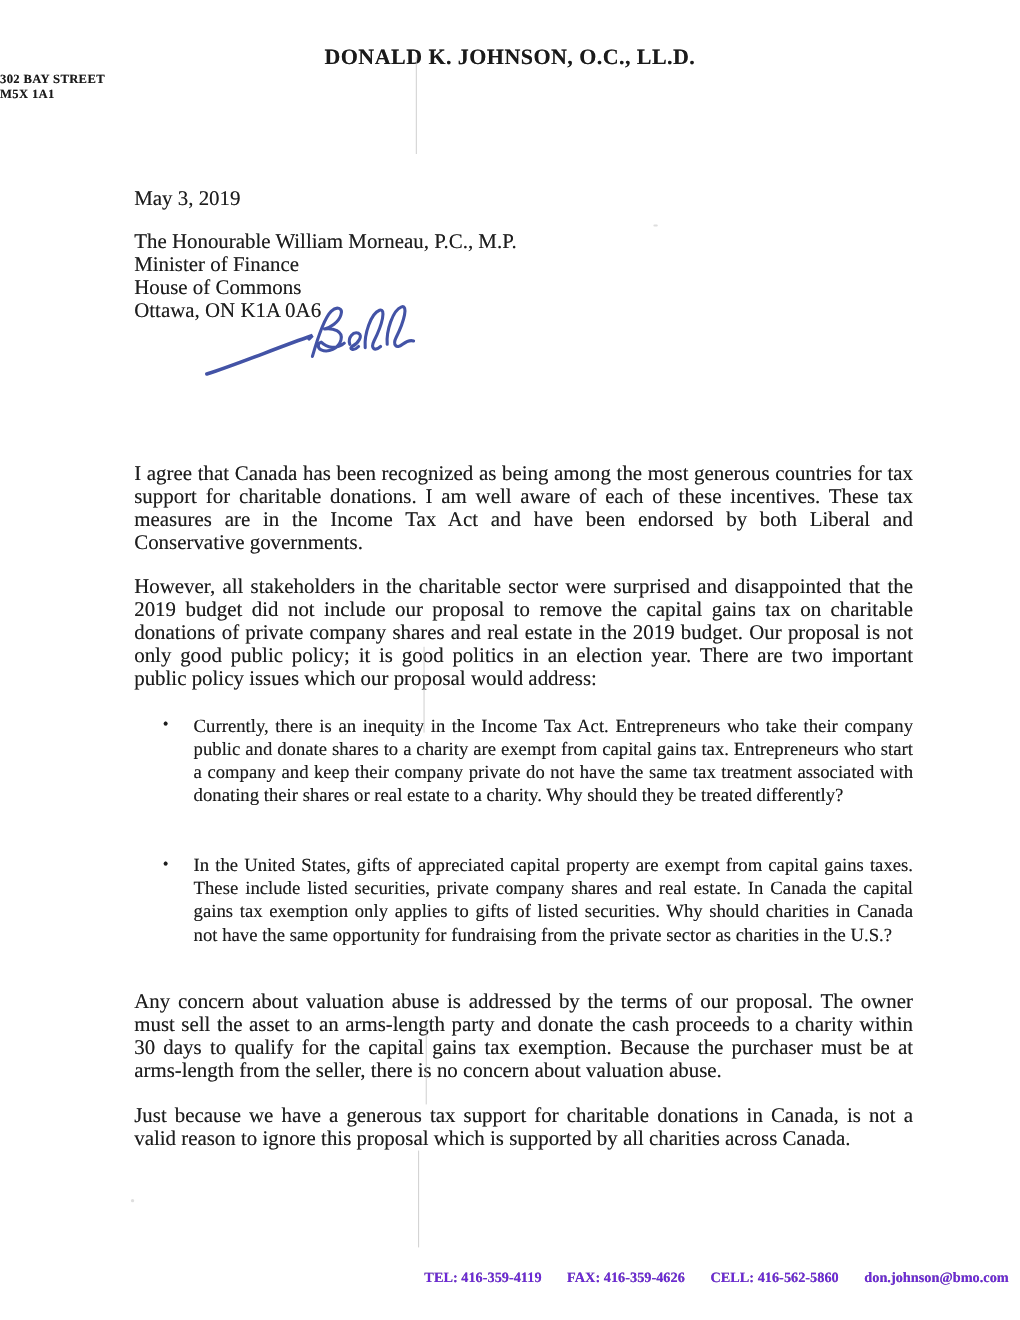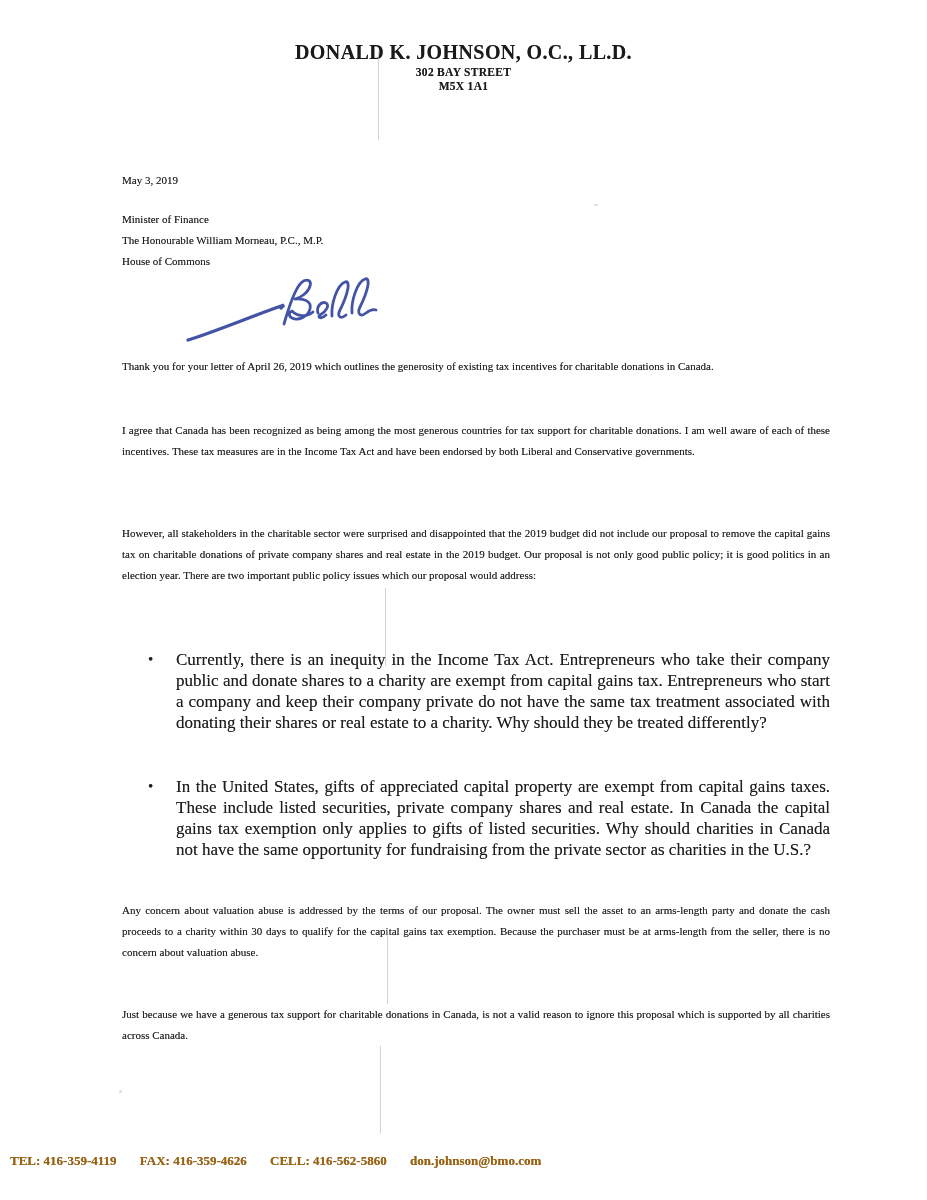--- a/index.html
+++ b/index.html
@@ -31,33 +31,33 @@
     font-size: 20px;
     line-height: 21px;
     letter-spacing: 0.4px;
     color: #1a1a1a;
   }
   .letterhead-address {
     position: absolute;
     top: 66px;
     left: 0;
     width: 100%;
-    text-align: center;
+    text-align: left;
     font-weight: bold;
     font-size: 11.5px;
     line-height: 13.5px;
     letter-spacing: 0.3px;
     color: #1a1a1a;
   }
   
   .block {
     position: absolute;
     left: 122px;
     width: 708px;
-    font-size: 11px;
+    font-size: 19px;
     line-height: 21px;
   }
   .justify { text-align: justify; }
   .date-line        { top: 170px; }
   .recipient-block  { top: 209px; }
   .salutation-line  { top: 317px; }
   .para-1 { top: 356px; }
   .para-2 { top: 420px; }
   .para-3 { top: 523px; }
   .para-4 { top: 900px; }
@@ -79,25 +79,25 @@
     flex: 0 0 54px;
     font-size: 15px;
   }
   .bullet-text { flex: 1 1 auto; text-align: justify; }
   
   .footer-line {
     position: absolute;
     top: 1150px;
     left: 0;
     width: 100%;
-    text-align: left;
+    text-align: right;
     font-weight: bold;
     font-size: 13px;
     line-height: 21px;
-    color: #a16207;
+    color: #6d28d9;
   }
   .footer-line span { display: inline-block; margin: 0 10px; }
   
   .ink-overlay {
     position: absolute;
     left: 180px;
     top: 272px;
     width: 210px;
     height: 80px;
     pointer-events: none;
@@ -122,36 +122,36 @@
 
   <div class="letterhead-name scan-text">DONALD K. JOHNSON, O.C., LL.D.</div>
   <div class="letterhead-address scan-text">
     <div>302 BAY STREET</div>
     <div>M5X 1A1</div>
   </div>
 
   <div class="block date-line scan-text">May 3, 2019</div>
 
   <div class="block recipient-block scan-text">
+    <div>The Honourable William Morneau, P.C., M.P.</div>
     <div>Minister of Finance</div>
-    <div>The Honourable William Morneau, P.C., M.P.</div>
     <div>House of Commons</div>
+    <div>Ottawa, ON K1A 0A6</div>
   </div>
 
   <svg class="ink-overlay" viewBox="0 0 210 80">
 
     <path d="M 8,68 C 34,60 72,44 104,33 L 101,36" fill="none" stroke-width="3.2" stroke-linecap="round" stroke="#4353a6"></path>
 
     <path d="M 104,52 C 108,38 114,18 121,11 C 126,6 132,8 130,14 C 128,21 120,26 115,27 C 123,26 132,29 130,37 C 128,45 118,49 112,46 C 108,44 109,40 112,39 C 117,44 126,46 133,40
              M 138,41 C 136,35 141,29 146,31 C 150,33 146,40 140,43 C 137,45 141,48 146,43
              M 152,44 C 151,32 157,13 165,10 C 171,8 168,22 160,38 C 157,44 160,48 166,43
              M 172,41 C 171,29 177,10 185,7 C 191,5 188,19 180,35 C 177,41 180,46 186,41 C 190,38 193,37 196,38" fill="none" stroke-width="2.8" stroke-linecap="round" stroke-linejoin="round" stroke="#4353a6"></path>
   </svg>
 
-  <div class="block para-1 justify scan-text">Thank you for your letter of April 26, 2019 which outlines the generosity of existing tax incentives for charitable donations in Canada.</div>
   <div class="block para-2 justify scan-text">I agree that Canada has been recognized as being among the most generous countries for tax support for charitable donations. I am well aware of each of these incentives. These tax measures are in the Income Tax Act and have been endorsed by both Liberal and Conservative governments.</div>
   <div class="block para-3 justify scan-text">However, all stakeholders in the charitable sector were surprised and disappointed that the 2019 budget did not include our proposal to remove the capital gains tax on charitable donations of private company shares and real estate in the 2019 budget. Our proposal is not only good public policy; it is good politics in an election year. There are two important public policy issues which our proposal would address:</div>
 
   <div class="bullet-row bullet-1 scan-text">
     <div class="bullet-marker">•</div>
     <div class="bullet-text">Currently, there is an inequity in the Income Tax Act. Entrepreneurs who take their company public and donate shares to a charity are exempt from capital gains tax. Entrepreneurs who start a company and keep their company private do not have the same tax treatment associated with donating their shares or real estate to a charity. Why should they be treated differently?</div>
   </div>
   <div class="bullet-row bullet-2 scan-text">
     <div class="bullet-marker">•</div>
     <div class="bullet-text">In the United States, gifts of appreciated capital property are exempt from capital gains taxes. These include listed securities, private company shares and real estate. In Canada the capital gains tax exemption only applies to gifts of listed securities. Why should charities in Canada not have the same opportunity for fundraising from the private sector as charities in the U.S.?</div>

